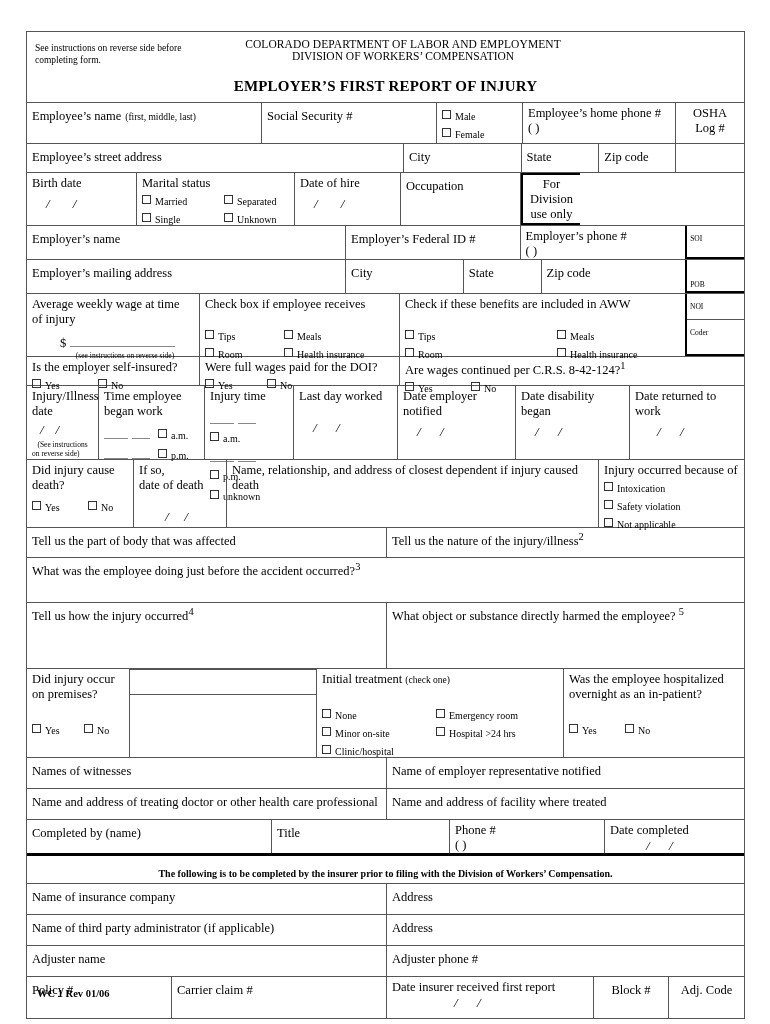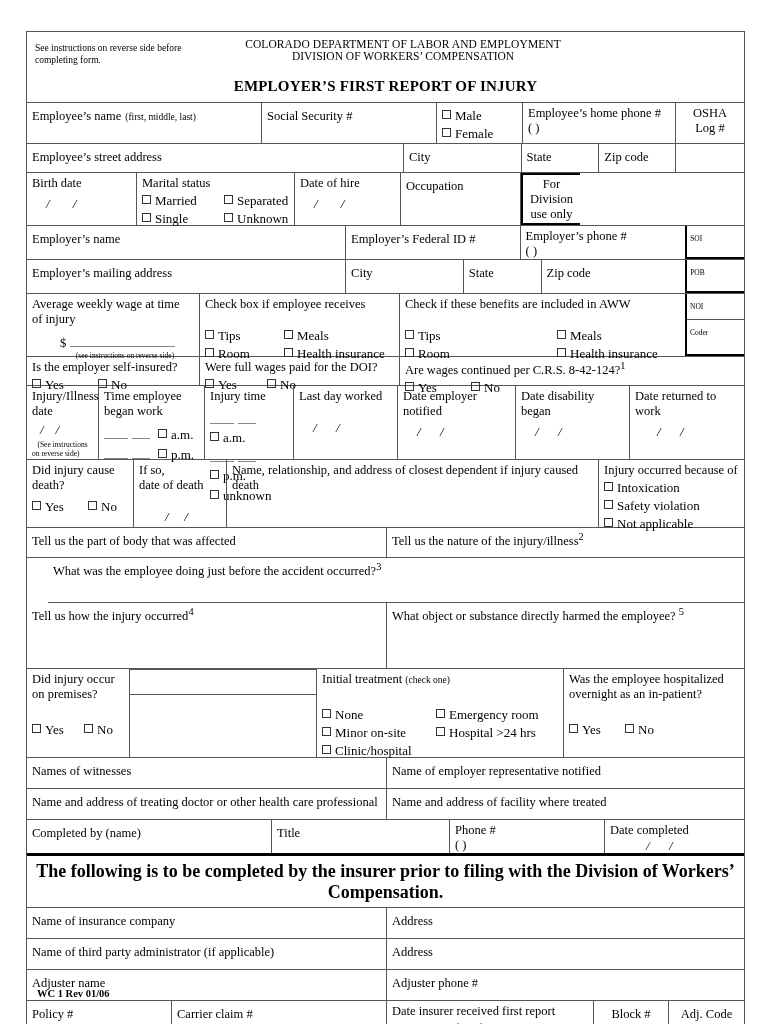--- a/index.html
+++ b/index.html
@@ -20,33 +20,33 @@
   
   .hdr{padding:6px 8px 4px 8px;}
   .hdr-top{display:flex;align-items:flex-start;}
   .hdr-instr{width:185px;font-size:9.5px;line-height:1.3;padding-top:4px;}
   .hdr-mid{flex:1;text-align:center;}
   .hdr-l1{font-size:11.5px;letter-spacing:.1px;}
   .hdr-l2{font-size:11.5px;}
   .hdr-title{text-align:center;font-weight:bold;font-size:15px;margin-top:11px;margin-bottom:3px;letter-spacing:.2px;}
 
   .cb{display:inline-block;width:7px;height:7px;border:1px solid #333;margin-right:4px;vertical-align:1px;}
-  .opt{display:inline-block;white-space:nowrap;font-size:13px;}
+  .opt{display:inline-block;white-space:nowrap;font-size:10px;}
 
   .dateline{font-size:13px;letter-spacing:.5px;}
 
   .blank{display:inline-block;border-bottom:1px solid #888;height:10px;}
 
   .divbox{border:2.5px solid #000;box-sizing:border-box;}
   .divbox .dsub{border-bottom:1px solid #555;box-sizing:border-box;padding:1px 3px;}
   .divbox .dsub:last-child{border-bottom:none;}
   .dcode{font-size:7.5px;}
 
   .thickbar{border-top:3px solid #000;}
-  .ins-title{text-align:center;font-weight:bold;font-size:18px;padding:5px 0 4px 0;}
+  .ins-title{text-align:center;font-weight:bold;font-size:10px;padding:12px 0 4px 0;}
 
   .footer{position:absolute;left:37px;top:988px;font-size:10.5px;font-weight:bold;}
   .stack-sub{border-top:1px solid #555;box-sizing:border-box;}
 </style>
 </head>
 <body>
 
 <div class="page">
 
   <div class="form">
@@ -159,21 +159,21 @@
       </div>
       <div class="cell" style="width:118px;">
         <span class="lbl">City</span>
       </div>
       <div class="cell" style="width:78px;">
         <span class="lbl">State</span>
       </div>
       <div class="cell" style="width:144px;border-right:none;">
         <span class="lbl">Zip code</span>
       </div>
-      <div class="cell divbox" style="width:59px;border-top:none;padding:1px 3px;">
+      <div class="cell divbox" style="width:59px;border-top:none;padding:13px 3px;">
         <span class="dcode">POB</span>
       </div>
     </div>
 
     <div class="row" style="height:62px;">
       <div class="cell" style="width:173px;">
         <div class="lbl">Average weekly wage at time</div>
         <div class="lbl">of injury</div>
         <div style="margin-top:6px;padding-left:28px;">
           <span class="lbl">$</span>
@@ -338,21 +338,21 @@
 
     <div class="row" style="height:29px;">
       <div class="cell" style="width:360px;">
         <span class="lbl">Tell us the part of body that was affected</span>
       </div>
       <div class="cell" style="width:357px;border-right:none;">
         <span class="lbl"><span>Tell us the nature of the injury/illness</span><sup>2</sup></span>
       </div>
     </div>
 
-    <div class="row" style="height:44px;margin-left:21px;">
+    <div class="row" style="height:44px;">
       <div class="cell" style="width:717px;border-right:none;">
         <span class="lbl"><span>What was the employee doing just before the accident occurred?</span><sup>3</sup></span>
       </div>
     </div>
 
     <div class="row" style="height:65px;">
       <div class="cell" style="width:360px;">
         <span class="lbl"><span>Tell us how the injury occurred</span><sup>4</sup></span>
       </div>
       <div class="cell" style="width:357px;border-right:none;">

